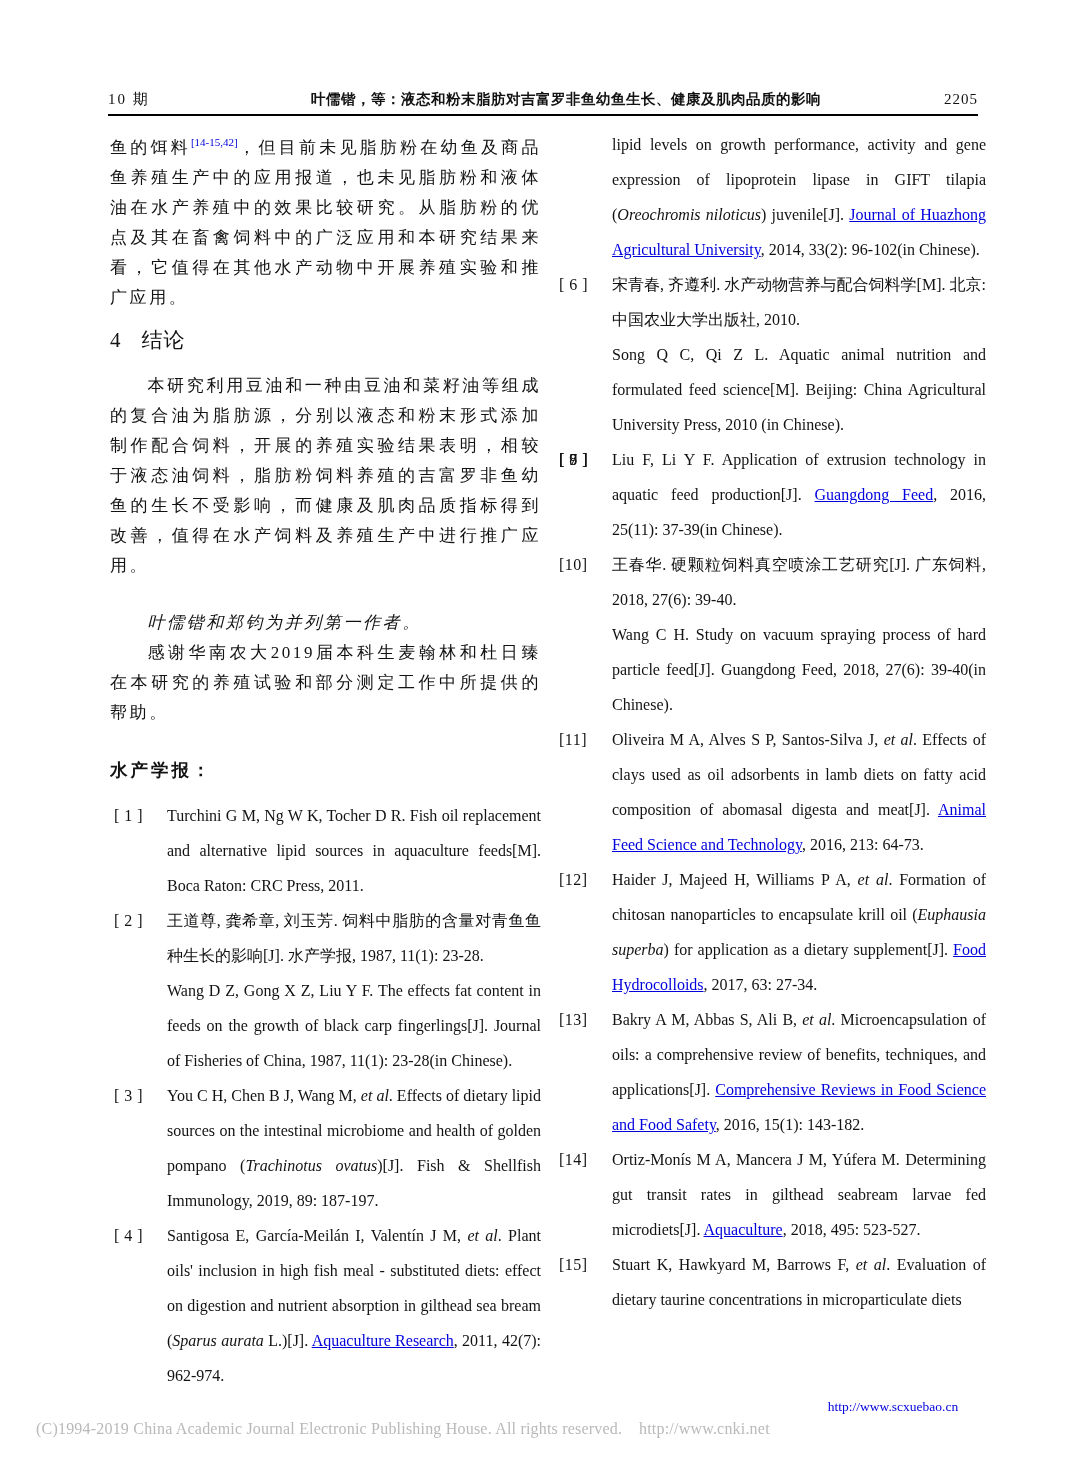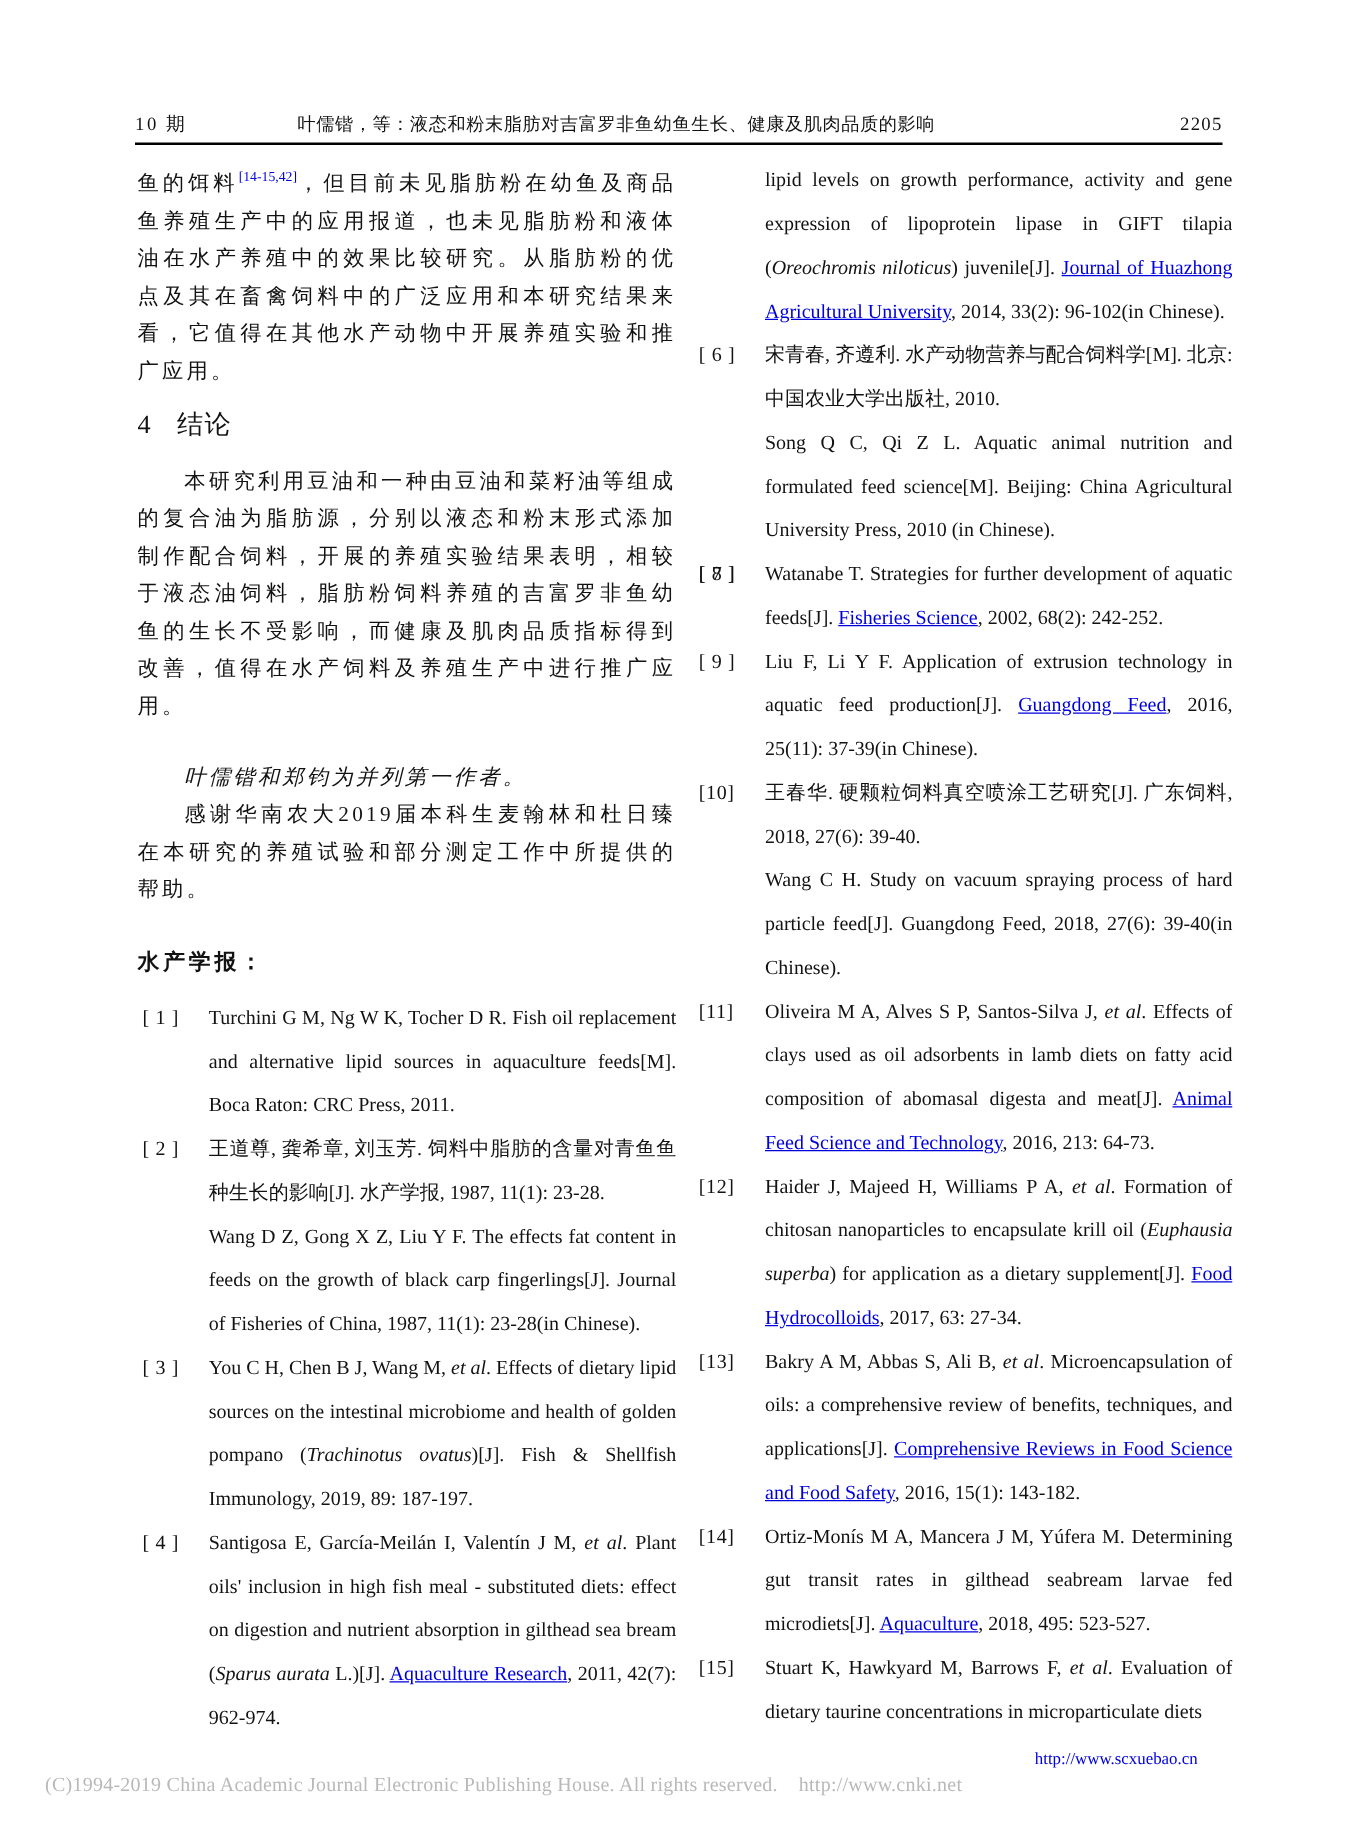--- a/index.html
+++ b/index.html
@@ -4,24 +4,24 @@
 <style>
   html,body { margin:0; padding:0; }
   body {
     width:1084px; height:1473px; background:#ffffff; position:relative;
     font-family:"Liberation Serif","DejaVu Serif",serif; color:#121212;
     overflow:hidden;
   }
   
   .header-row {
     position:absolute; top:90px; left:108px; width:870px;
-    display:flex; align-items:baseline; font-size:15px;
+    display:flex; align-items:baseline; font-size:15px;gap:27px;
   }
   .header-issue { width:130px; text-align:left; letter-spacing:2px; }
-  .header-title { flex:1; text-align:left; font-size:14.5px; letter-spacing:0.5px; }
+  .header-title { flex:1; text-align:right; font-size:14.5px; letter-spacing:0.5px;font-weight:bold; }
   .header-pageno { width:130px; text-align:right; letter-spacing:1px; }
   .header-rule {
     position:absolute; top:114px; left:108px; width:870px; height:2px; background:#000;
   }
   
   .col { position:absolute; top:127px; width:431px; height:1268px; overflow:hidden; }
   .col-left  { left:110px; }
   .col-right { left:555px; }
 
   .para {
@@ -116,21 +116,20 @@
       <div class="ref-item">
         <span class="ref-id">[ 6 ]</span>
         <div class="ref-block"><span class="seg-p">宋青春, 齐遵利. 水产动物营养与配合饲料学[M]. 北京: 中国农业大学出版社, 2010.</span></div>
         <div class="ref-block"><span class="seg-p">Song Q C, Qi Z L. Aquatic animal nutrition and formulated feed science[M]. Beijing: China Agricultural University Press, 2010 (in Chinese).</span></div>
       </div>
       <div class="ref-item">
         <span class="ref-id">[ 7 ]</span>
       </div>
       <div class="ref-item">
         <span class="ref-id">[ 8 ]</span>
-        <div class="ref-block"><span class="seg-p">Watanabe T. Strategies for further development of aquatic feeds[J]. </span><span class="seg-l">Fisheries Science</span><span class="seg-p">, 2002, 68(2): 242-252.</span></div>
       </div>
       <div class="ref-item">
         <span class="ref-id">[ 9 ]</span>
         <div class="ref-block"><span class="seg-p">Liu F, Li Y F. Application of extrusion technology in aquatic feed production[J]. </span><span class="seg-l">Guangdong Feed</span><span class="seg-p">, 2016, 25(11): 37-39(in Chinese).</span></div>
       </div>
       <div class="ref-item">
         <span class="ref-id">[10]</span>
         <div class="ref-block"><span class="seg-p">王春华. 硬颗粒饲料真空喷涂工艺研究[J]. 广东饲料, 2018, 27(6): 39-40.</span></div>
         <div class="ref-block"><span class="seg-p">Wang C H. Study on vacuum spraying process of hard particle feed[J]. Guangdong Feed, 2018, 27(6): 39-40(in Chinese).</span></div>
       </div>

